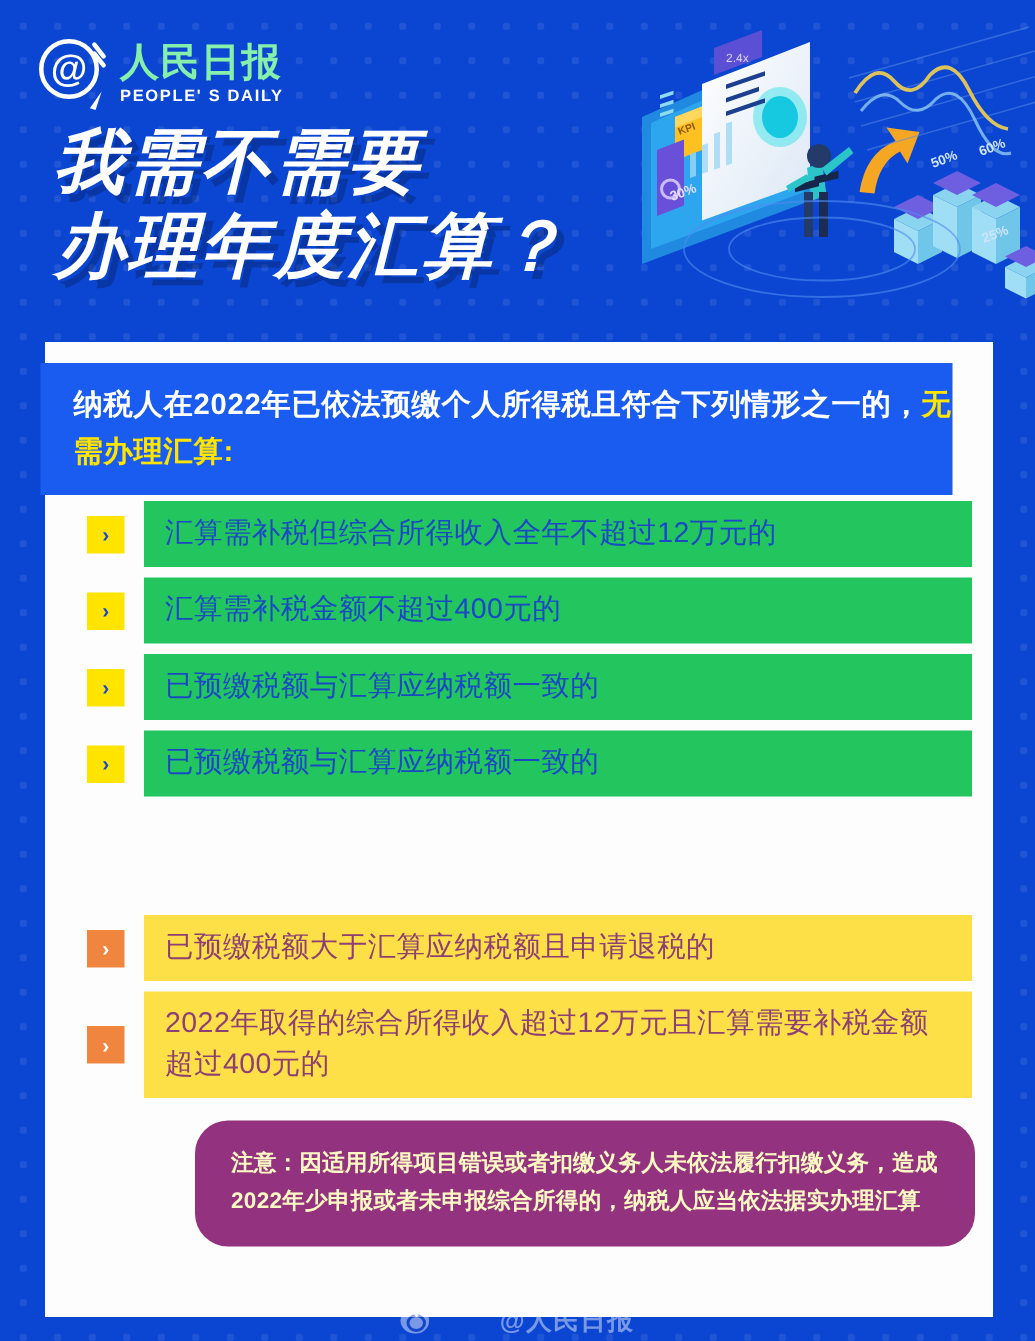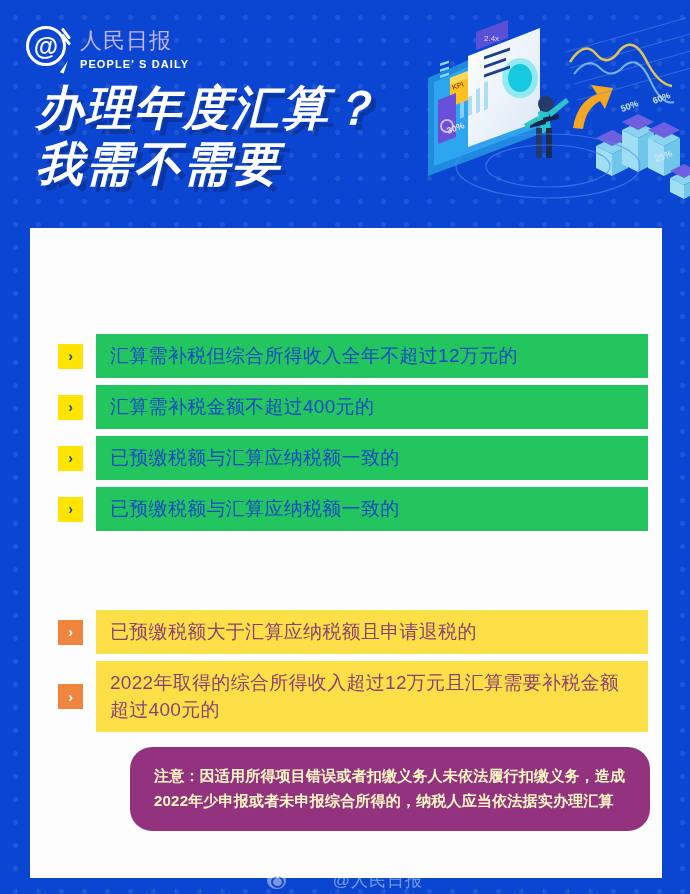--- a/index.html
+++ b/index.html
@@ -30,21 +30,21 @@
     position:relative;
   }
   .logo-at:after{
     content:""; position:absolute; right:-3px; bottom:-9px;
     width:0;height:0;border-left:7px solid transparent;border-right:4px solid #fff;border-top:13px solid transparent;
     transform:rotate(18deg);
   }
   .logo-lines{position:absolute;left:33px;top:-2px;}
   .logo-lines i{display:block;width:13px;height:3px;background:#fff;border-radius:2px;margin-bottom:3px;transform:rotate(52deg);transform-origin:left;}
   .logo-txt{ margin-left:14px; }
-  .logo-cn{ color:#c4b5fd; font-size:22px; font-weight:normal; letter-spacing:1px; line-height:30px; }
+  .logo-cn{ color:#86efac; font-size:26px; font-weight:bold; letter-spacing:1px; line-height:30px; }
   .logo-en{ color:#fff; font-size:11px; font-weight:bold; letter-spacing:1.1px; margin-top:2px; }
 
   .title{ position:absolute; left:36px; top:80px; }
   .title-line{
     color:#fff; font-size:47px; font-weight:bold; letter-spacing:2px;
     font-style:italic; line-height:56px;
     text-shadow:5px 5px 0 rgba(0,0,0,.22);
     white-space:nowrap;
   }
 
@@ -115,21 +115,21 @@
     position:relative; margin-right:5px;
   }
   .weibo:before{
     content:""; position:absolute; left:4px; top:4px; width:9px; height:8px;
     border:2px solid #1b49c6; border-radius:50%;
   }
   .weibo:after{
     content:""; position:absolute; right:-1px; top:-3px; width:7px; height:7px;
     border:2px solid #fff; border-radius:50%; border-bottom-color:transparent;
   }
-  .footer-txt{ color:#fff; font-size:17px; font-weight:normal; letter-spacing:1px;margin-left:42px; }
+  .footer-txt{ color:#fff; font-size:17px; font-weight:bold; letter-spacing:1px;margin-left:42px; }
 </style>
 </head>
 <body>
 
 <div class="bg-dots"></div>
 
 <div class="header">
 
   <div class="logo">
     <div class="logo-at">
@@ -139,22 +139,22 @@
           <i></i>
         </span>
     </div>
     <div class="logo-txt">
       <div class="logo-cn">人民日报</div>
       <div class="logo-en">PEOPLE' S DAILY</div>
     </div>
   </div>
 
   <div class="title">
+    <div class="title-line">我需不需要</div>
     <div class="title-line">办理年度汇算？</div>
-    <div class="title-line">我需不需要</div>
   </div>
 
   <div class="illo">
     <svg width="292" height="196" viewBox="0 0 292 196">
       <defs>
         <linearGradient id="scr" x1="0" y1="0" x2="1" y2="1">
           <stop offset="0" stop-color="#ffffff"></stop>
             <stop offset="1" stop-color="#dbe7f5"></stop>
         </linearGradient>
         <linearGradient id="barg" x1="0" y1="0" x2="0" y2="1">
@@ -267,20 +267,23 @@
       <g fill="none" stroke="#4f8bf2" stroke-width="1.2" opacity=".6">
         <ellipse cx="150" cy="150" rx="92" ry="32"></ellipse>
         <ellipse cx="150" cy="150" rx="62" ry="21"></ellipse>
       </g>
     </svg>
   </div>
 </div>
 
 <div class="card">
 
+  <div class="sec-head" id="sec1">
+    <span>纳税人在2022年已依法预缴个人所得税且符合下列情形之一的，</span><span class="hl">无需办理汇算:</span>
+  </div>
 
   <div class="rows" id="rows1">
     <div class="row row-y">
       <div class="chev">›</div>
       <div class="row-body">汇算需补税但综合所得收入全年不超过12万元的</div>
     </div>
     <div class="row row-y">
       <div class="chev">›</div>
       <div class="row-body">汇算需补税金额不超过400元的</div>
     </div>

